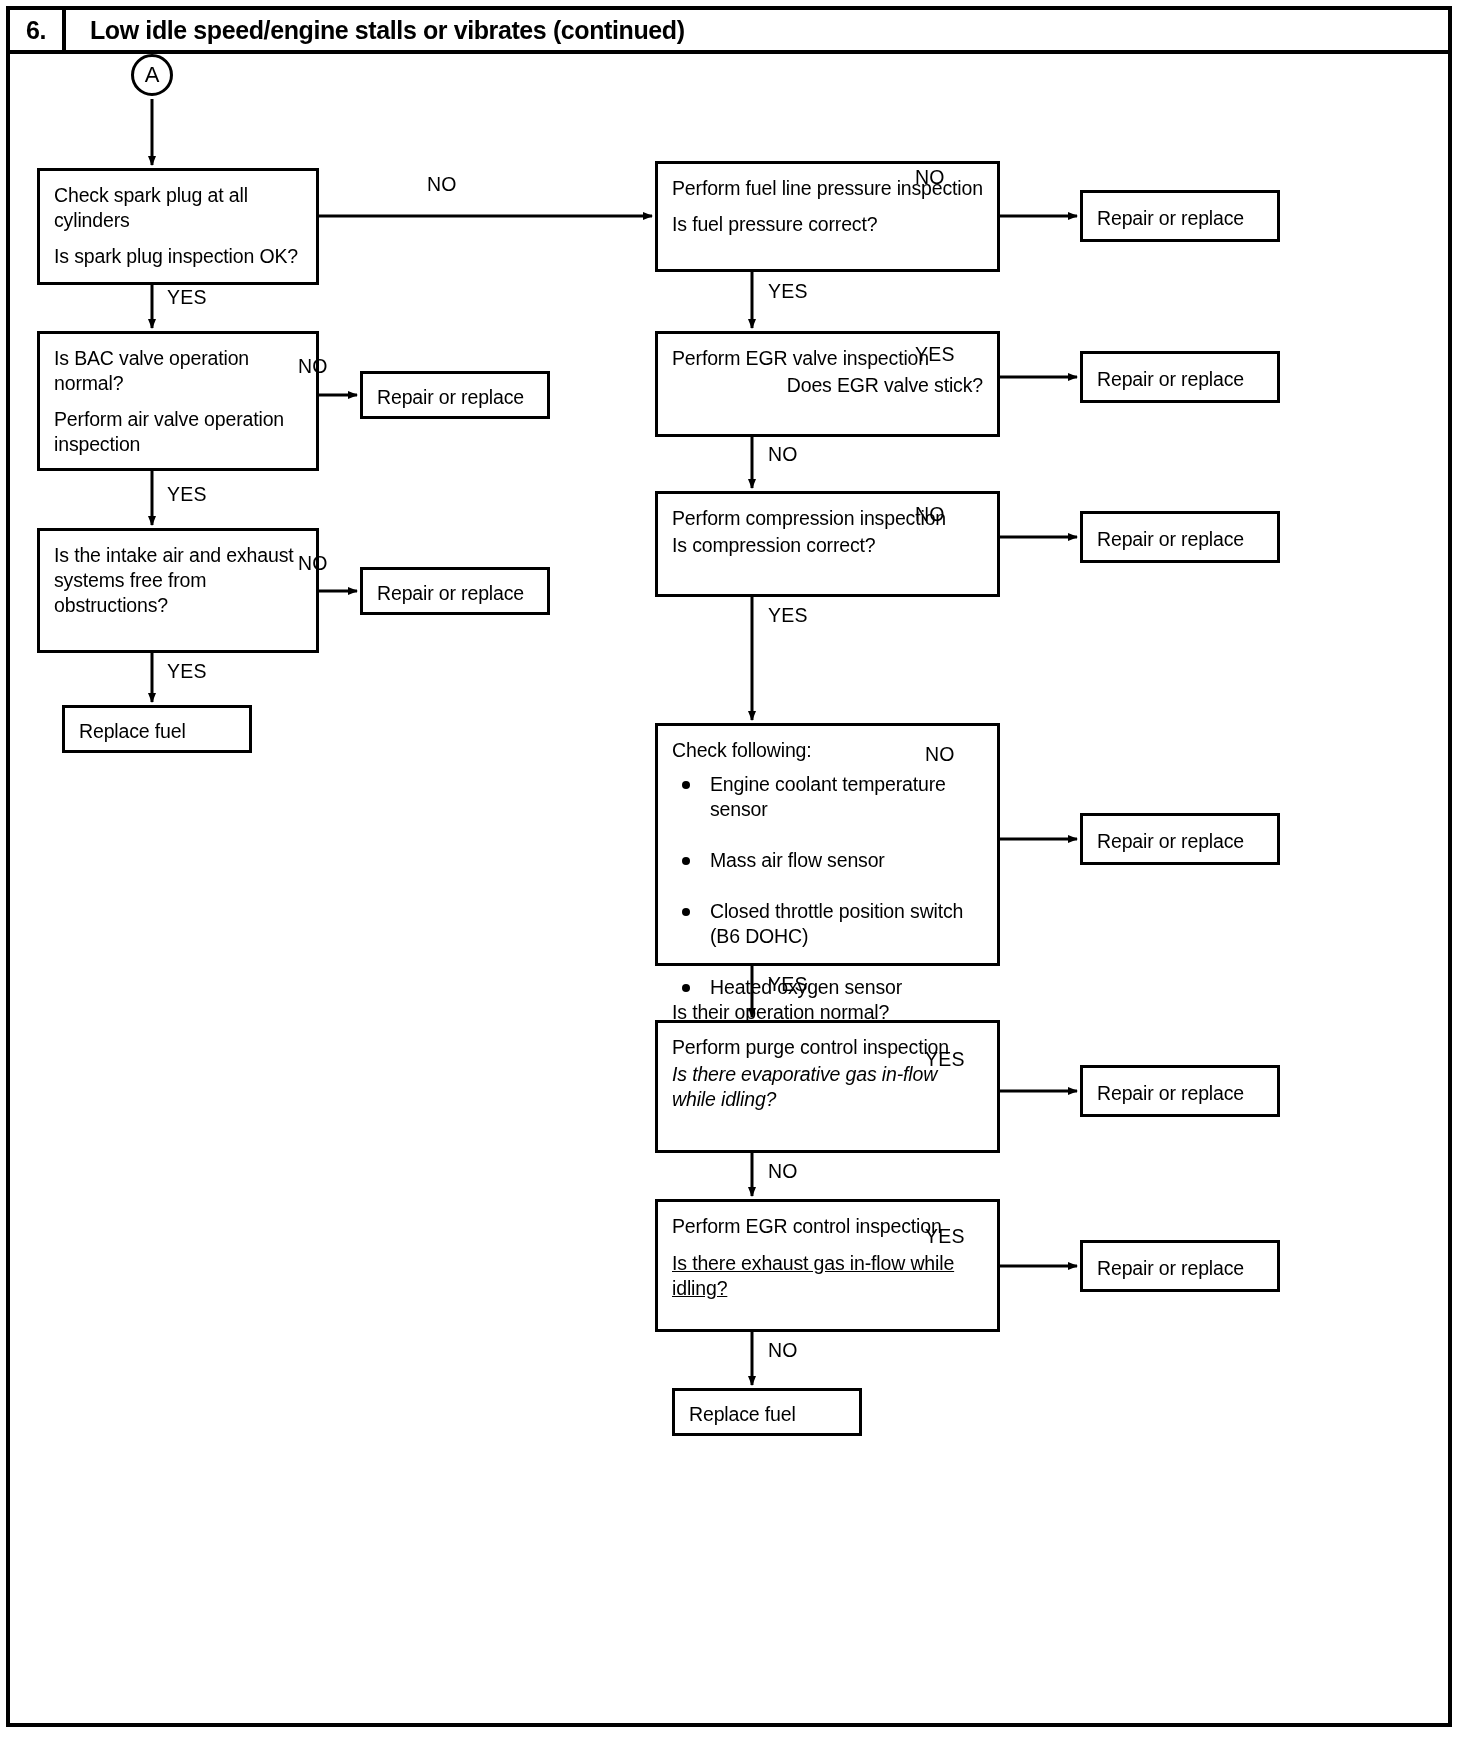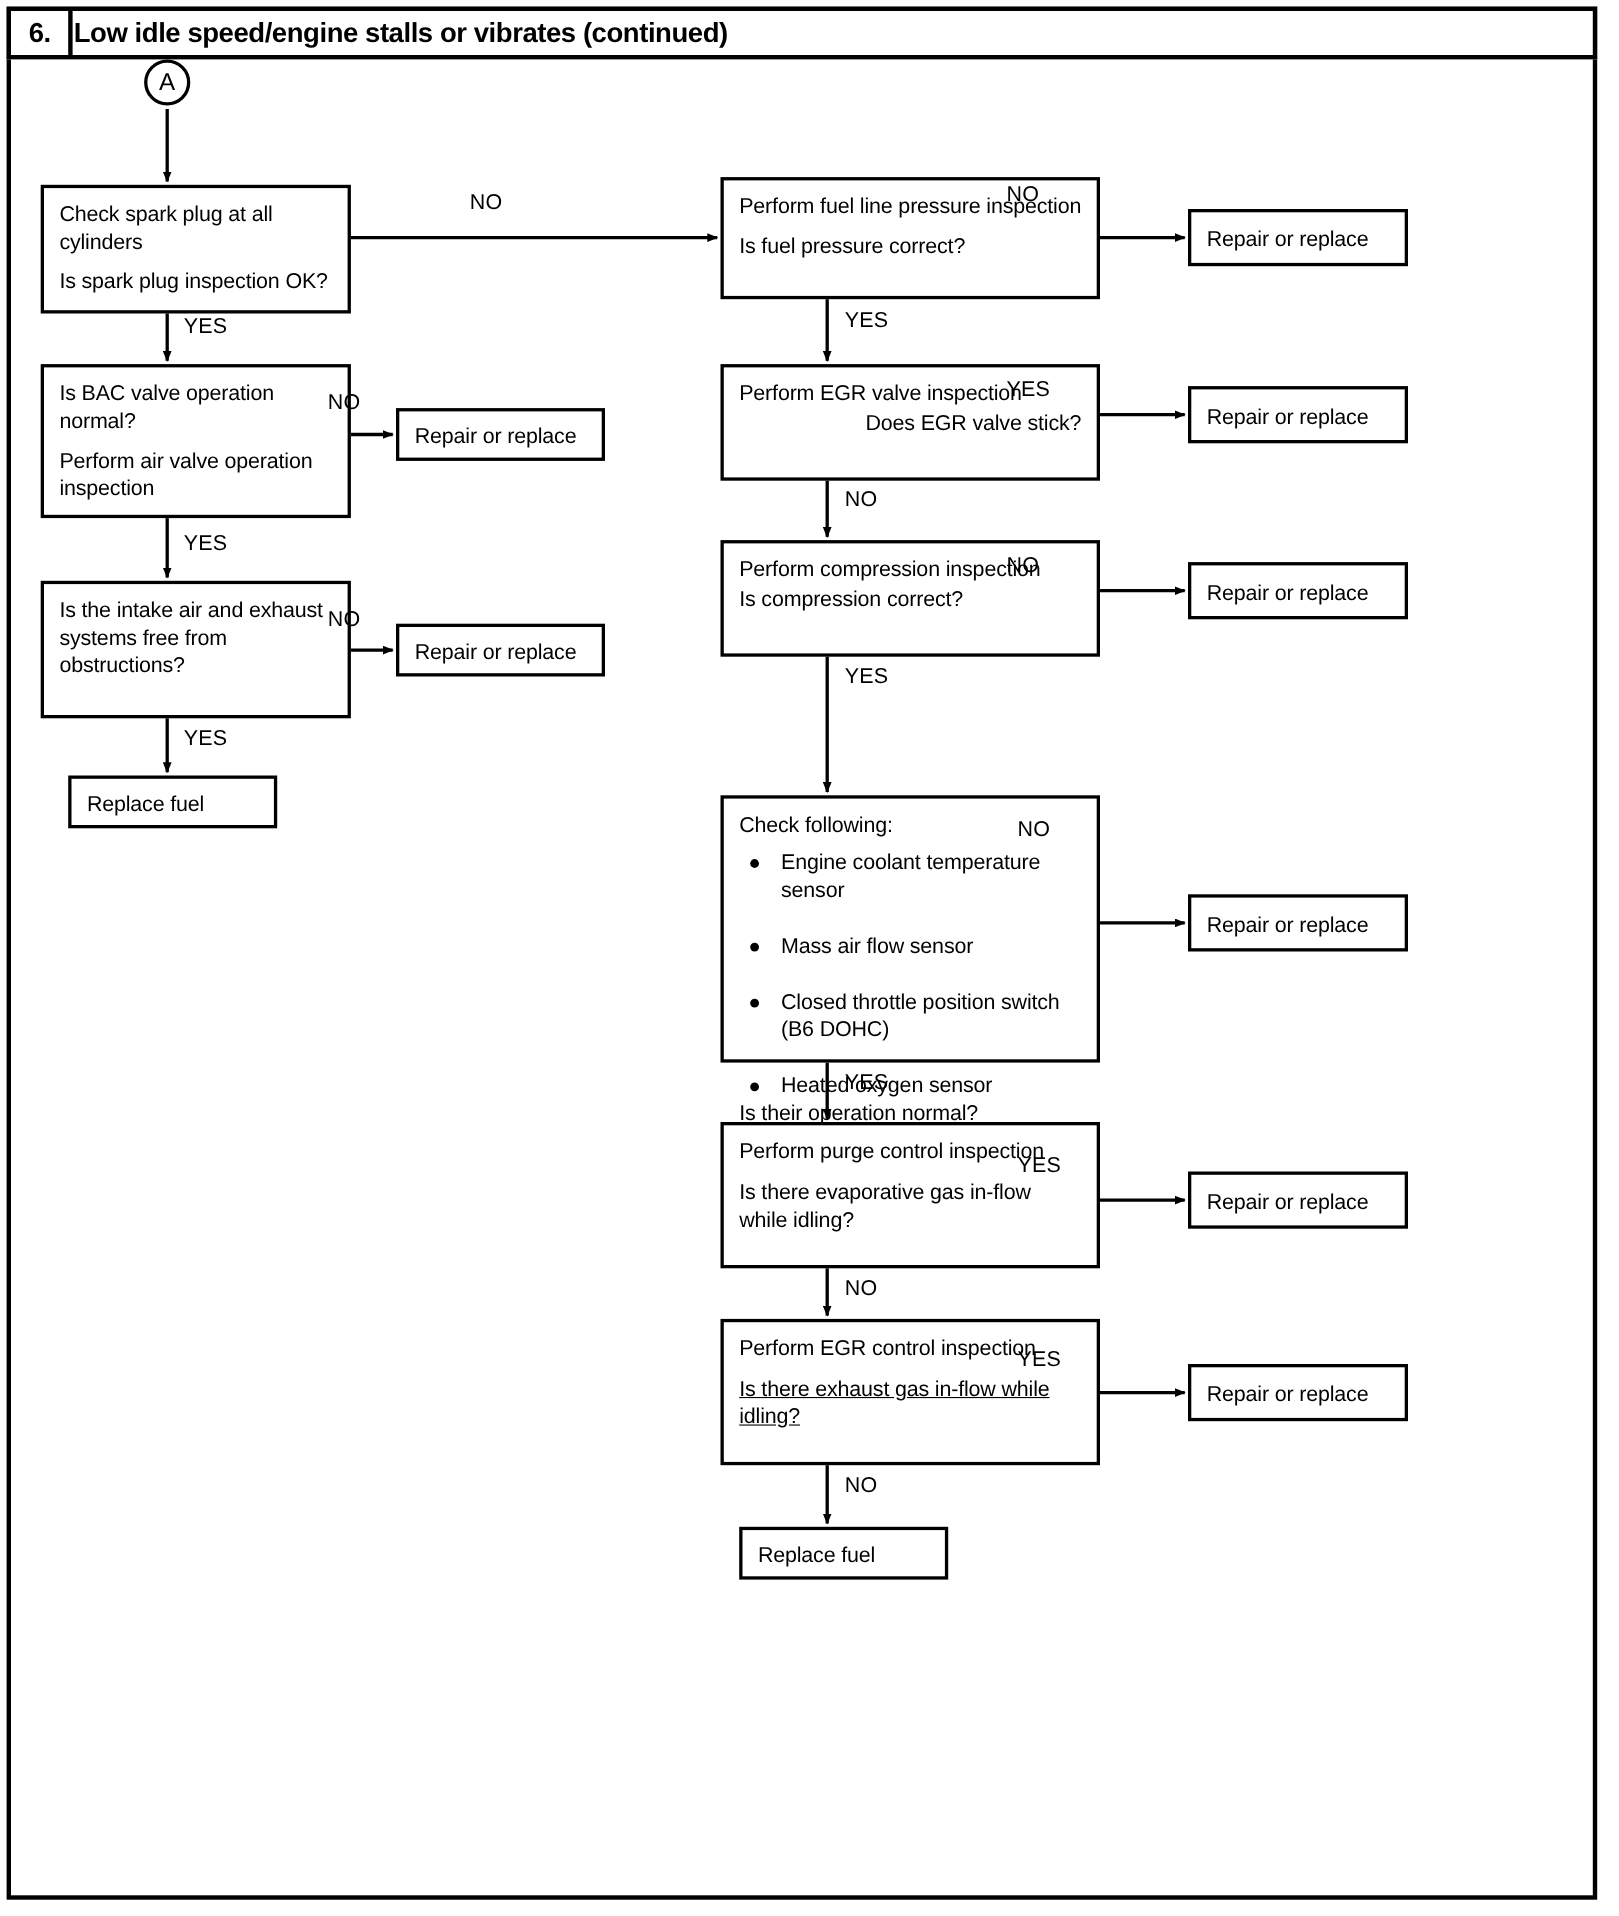--- a/index.html
+++ b/index.html
@@ -52,21 +52,21 @@
     align-items: center;
     justify-content: center;
     font-weight: bold;
     font-size: 25px;
     letter-spacing: -0.5px;
   }
   .header-title {
     flex: 1 1 auto;
     display: flex;
     align-items: center;
-    padding-left: 1px;
+    padding-left: 24px;
     font-weight: bold;
     font-size: 25px;
     letter-spacing: -0.4px;
     white-space: nowrap;
   }
 
   
   #flow {
     position: absolute;
     left: 0;
@@ -274,21 +274,21 @@
 
     <div class="node centerv" style="left:1080px; top:810px; width:200px; height:52px;">
       <div class="pad">
         <p>Repair or replace</p>
       </div>
     </div>
 
     <div class="node" style="left:655px; top:1017px; width:345px; height:133px;">
       <div class="pad">
         <p>Perform purge control inspection</p>
-        <p style="margin-top:12px;">Is there evaporative gas in-flow while idling?</p>
+        <p style="margin-top:2px;font-style:italic;">Is there evaporative gas in-flow while idling?</p>
       </div>
     </div>
 
     <div class="node centerv" style="left:1080px; top:1062px; width:200px; height:52px;">
       <div class="pad">
         <p>Repair or replace</p>
       </div>
     </div>
 
     <div class="node" style="left:655px; top:1196px; width:345px; height:133px;">

